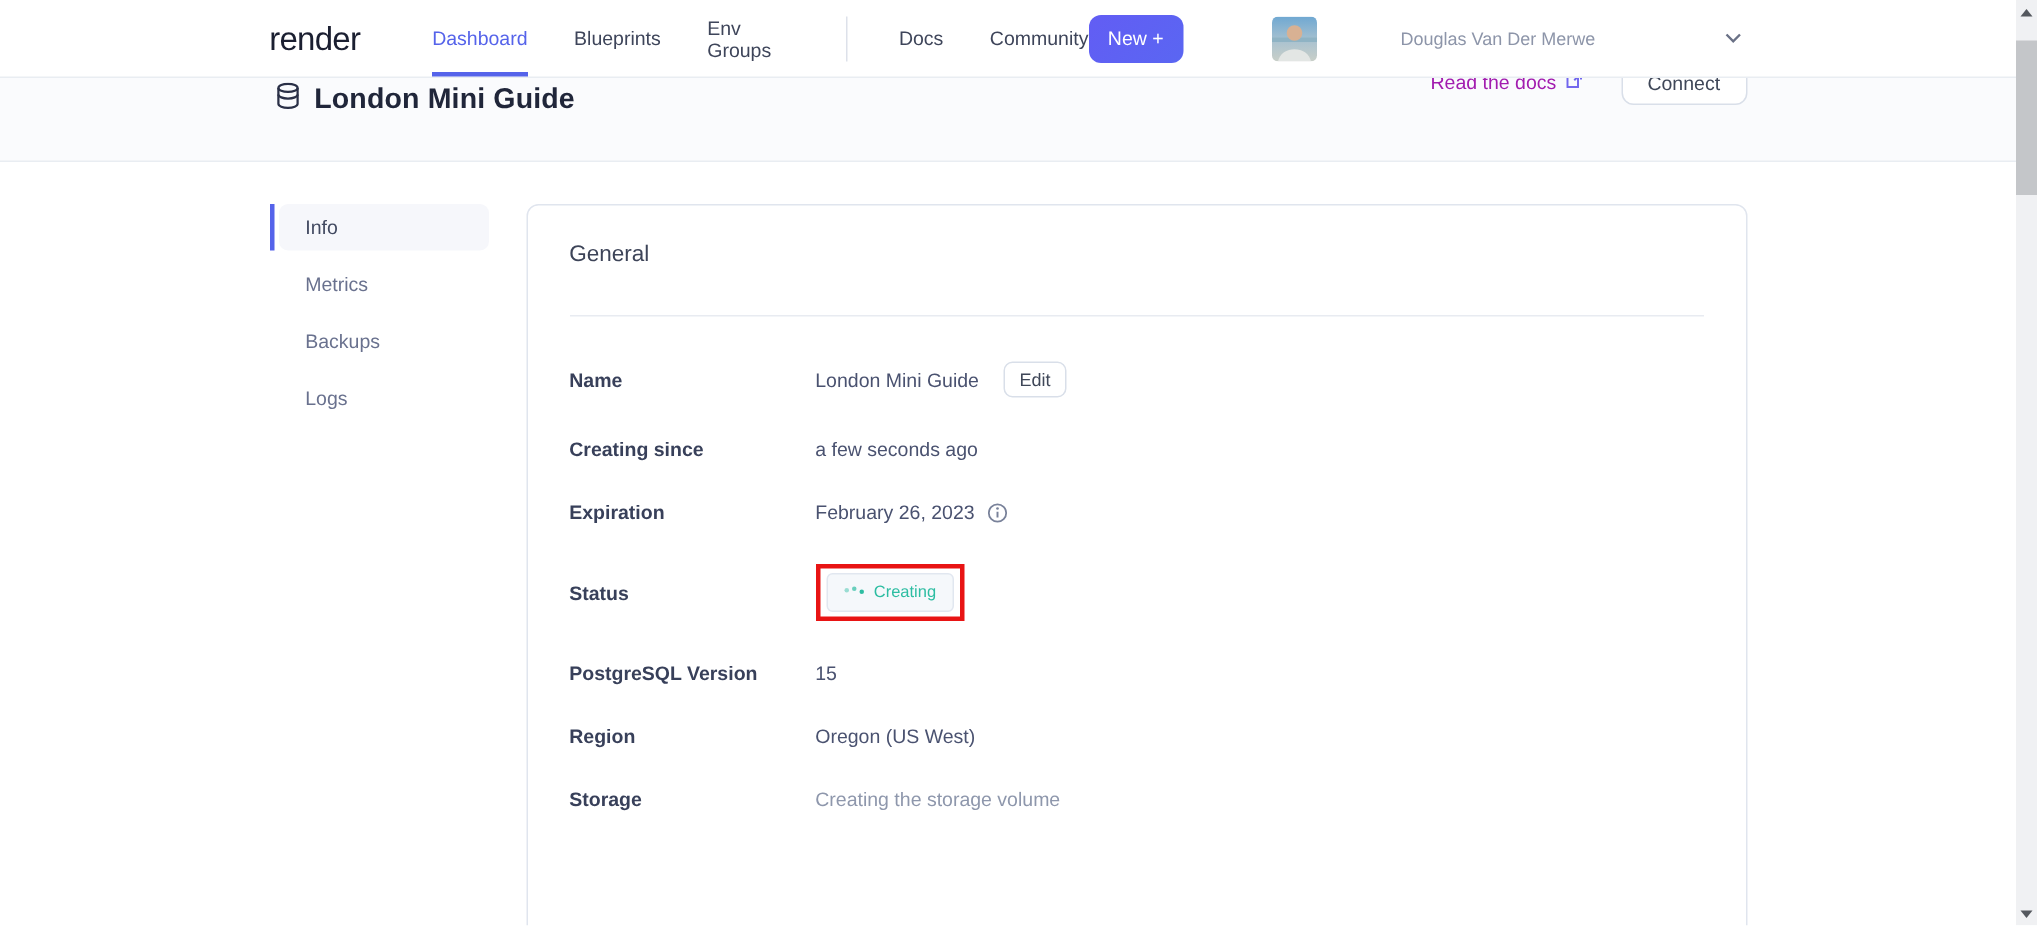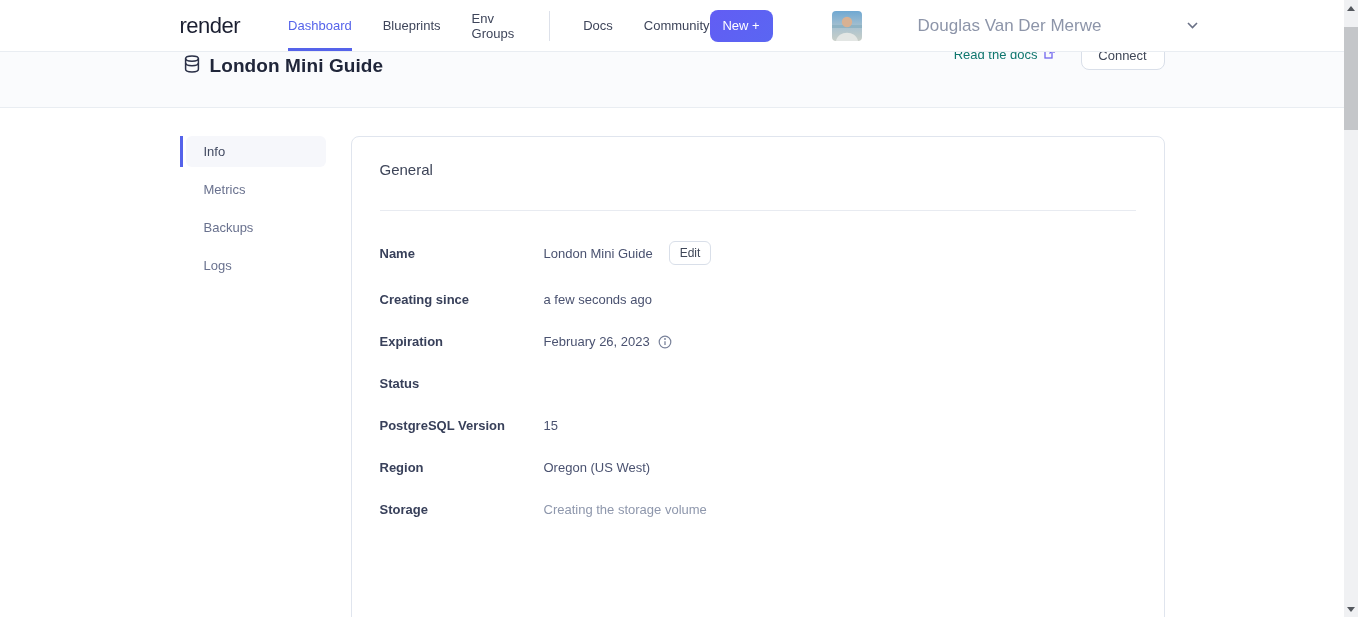--- a/index.html
+++ b/index.html
@@ -22,30 +22,30 @@
   .topnav .container { display:flex; align-items:center; height:100%; }
   .logo { font-size:22px; font-weight:normal; color:#1b1f31; letter-spacing:-0.5px; }
   .navlinks { display:flex; align-items:center; margin-left:48px; gap:31px; height:100%; }
   .navlink { font-size:13px; color:#3e455a; text-decoration:none; display:flex; align-items:center; height:100%; position:relative; cursor:pointer; }
   .navlink.active { color:#5563ea; }
   .navlink.active::after { content:""; position:absolute; left:0; right:0; bottom:0; height:3px; background:#5563ea; }
   .nav-divider { width:1px; height:30px; background:#dde1ea; margin:0 3px; }
   .topnav-right { margin-left:auto; display:flex; align-items:center;gap:44px; }
   .new-btn { background:linear-gradient(135deg,#625df4,#5a66f2); color:#fff; font-size:13px; border:none; border-radius:8px; width:63px; height:32px; cursor:pointer; font-family:inherit; }
   .avatar { width:30px; height:30px; border-radius:4px; overflow:hidden; margin-left:15px; cursor:pointer; flex:none; }
-  .username { font-size:17px; color:#8d95a9; margin-left:12px; white-space:nowrap; }
+  .username { font-size:12px; color:#8d95a9; margin-left:12px; white-space:nowrap; }
   .chev { margin-left:42px; margin-right:4px; cursor:pointer; display:flex; align-items:center; }
 
   
   .subheader { height:56px; background:#fafbfd; border-bottom:1px solid #e9edf2; position:relative; z-index:1; }
   .subheader .container { display:flex; align-items:flex-start; height:100%; padding-top:3px; }
   .title-wrap { display:flex; align-items:center; gap:10px; padding-left:4px; }
   .page-title { font-size:19px; font-weight:bold; color:#20263a; letter-spacing:0.1px; }
   .sub-right { position:absolute; right:0; top:0; display:flex; align-items:flex-start; gap:26px; }
-  .docs-link { display:flex; align-items:center; gap:6px; color:#0f766e; font-size:13px; text-decoration:none; transform:translateY(-5px); cursor:pointer; }
+  .docs-link { display:flex; align-items:center; gap:6px; color:#a21caf; font-size:13px; text-decoration:none; transform:translateY(-5px); cursor:pointer; }
   .connect-btn { transform:translateY(-12px); width:84px; height:30px; background:#fff; border:1px solid #d9dfe9; border-radius:8px; font-size:13px; color:#3f4758; font-family:inherit; cursor:pointer; display:flex; align-items:center; justify-content:center; }
 
   
   .main { margin-top:28px; }
   .main .container { display:flex; align-items:flex-start; }
   .sidebar { width:146px; flex:none; padding-left:6px; position:relative; }
   .side-item { width:140px; padding:8px 18px; font-size:13px; color:#69718e; border-radius:6px; margin-bottom:7px; cursor:pointer; position:relative; }
   .side-item.active { background:#f6f7fb; color:#424a61; }
   .side-item.active::before { content:""; position:absolute; left:-6px; top:0; bottom:0; width:3px; background:#5563ea; }
 
@@ -178,20 +178,30 @@
                     <circle cx="7" cy="7" r="5.8" fill="none" stroke="#79829a" stroke-width="1.2"></circle>
                     <line x1="7" y1="6.2" x2="7" y2="10" stroke="#79829a" stroke-width="1.3"></line>
                     <circle cx="7" cy="4" r="0.9" fill="#79829a"></circle>
                   </svg>
               </span>
             </div>
           </div>
 
           <div class="row">
             <div class="row-label">Status</div>
+            <div class="annotation-box">
+              <span class="status-badge">
+                <span class="dots">
+                  <span class="dot dot1"></span>
+                    <span class="dot dot2"></span>
+                    <span class="dot dot3"></span>
+                </span>
+                <span>Creating</span>
+              </span>
+            </div>
           </div>
 
           <div class="row">
             <div class="row-label">PostgreSQL Version</div>
             <div class="row-value">15</div>
           </div>
 
           <div class="row">
             <div class="row-label">Region</div>
             <div class="row-value">Oregon (US West)</div>

